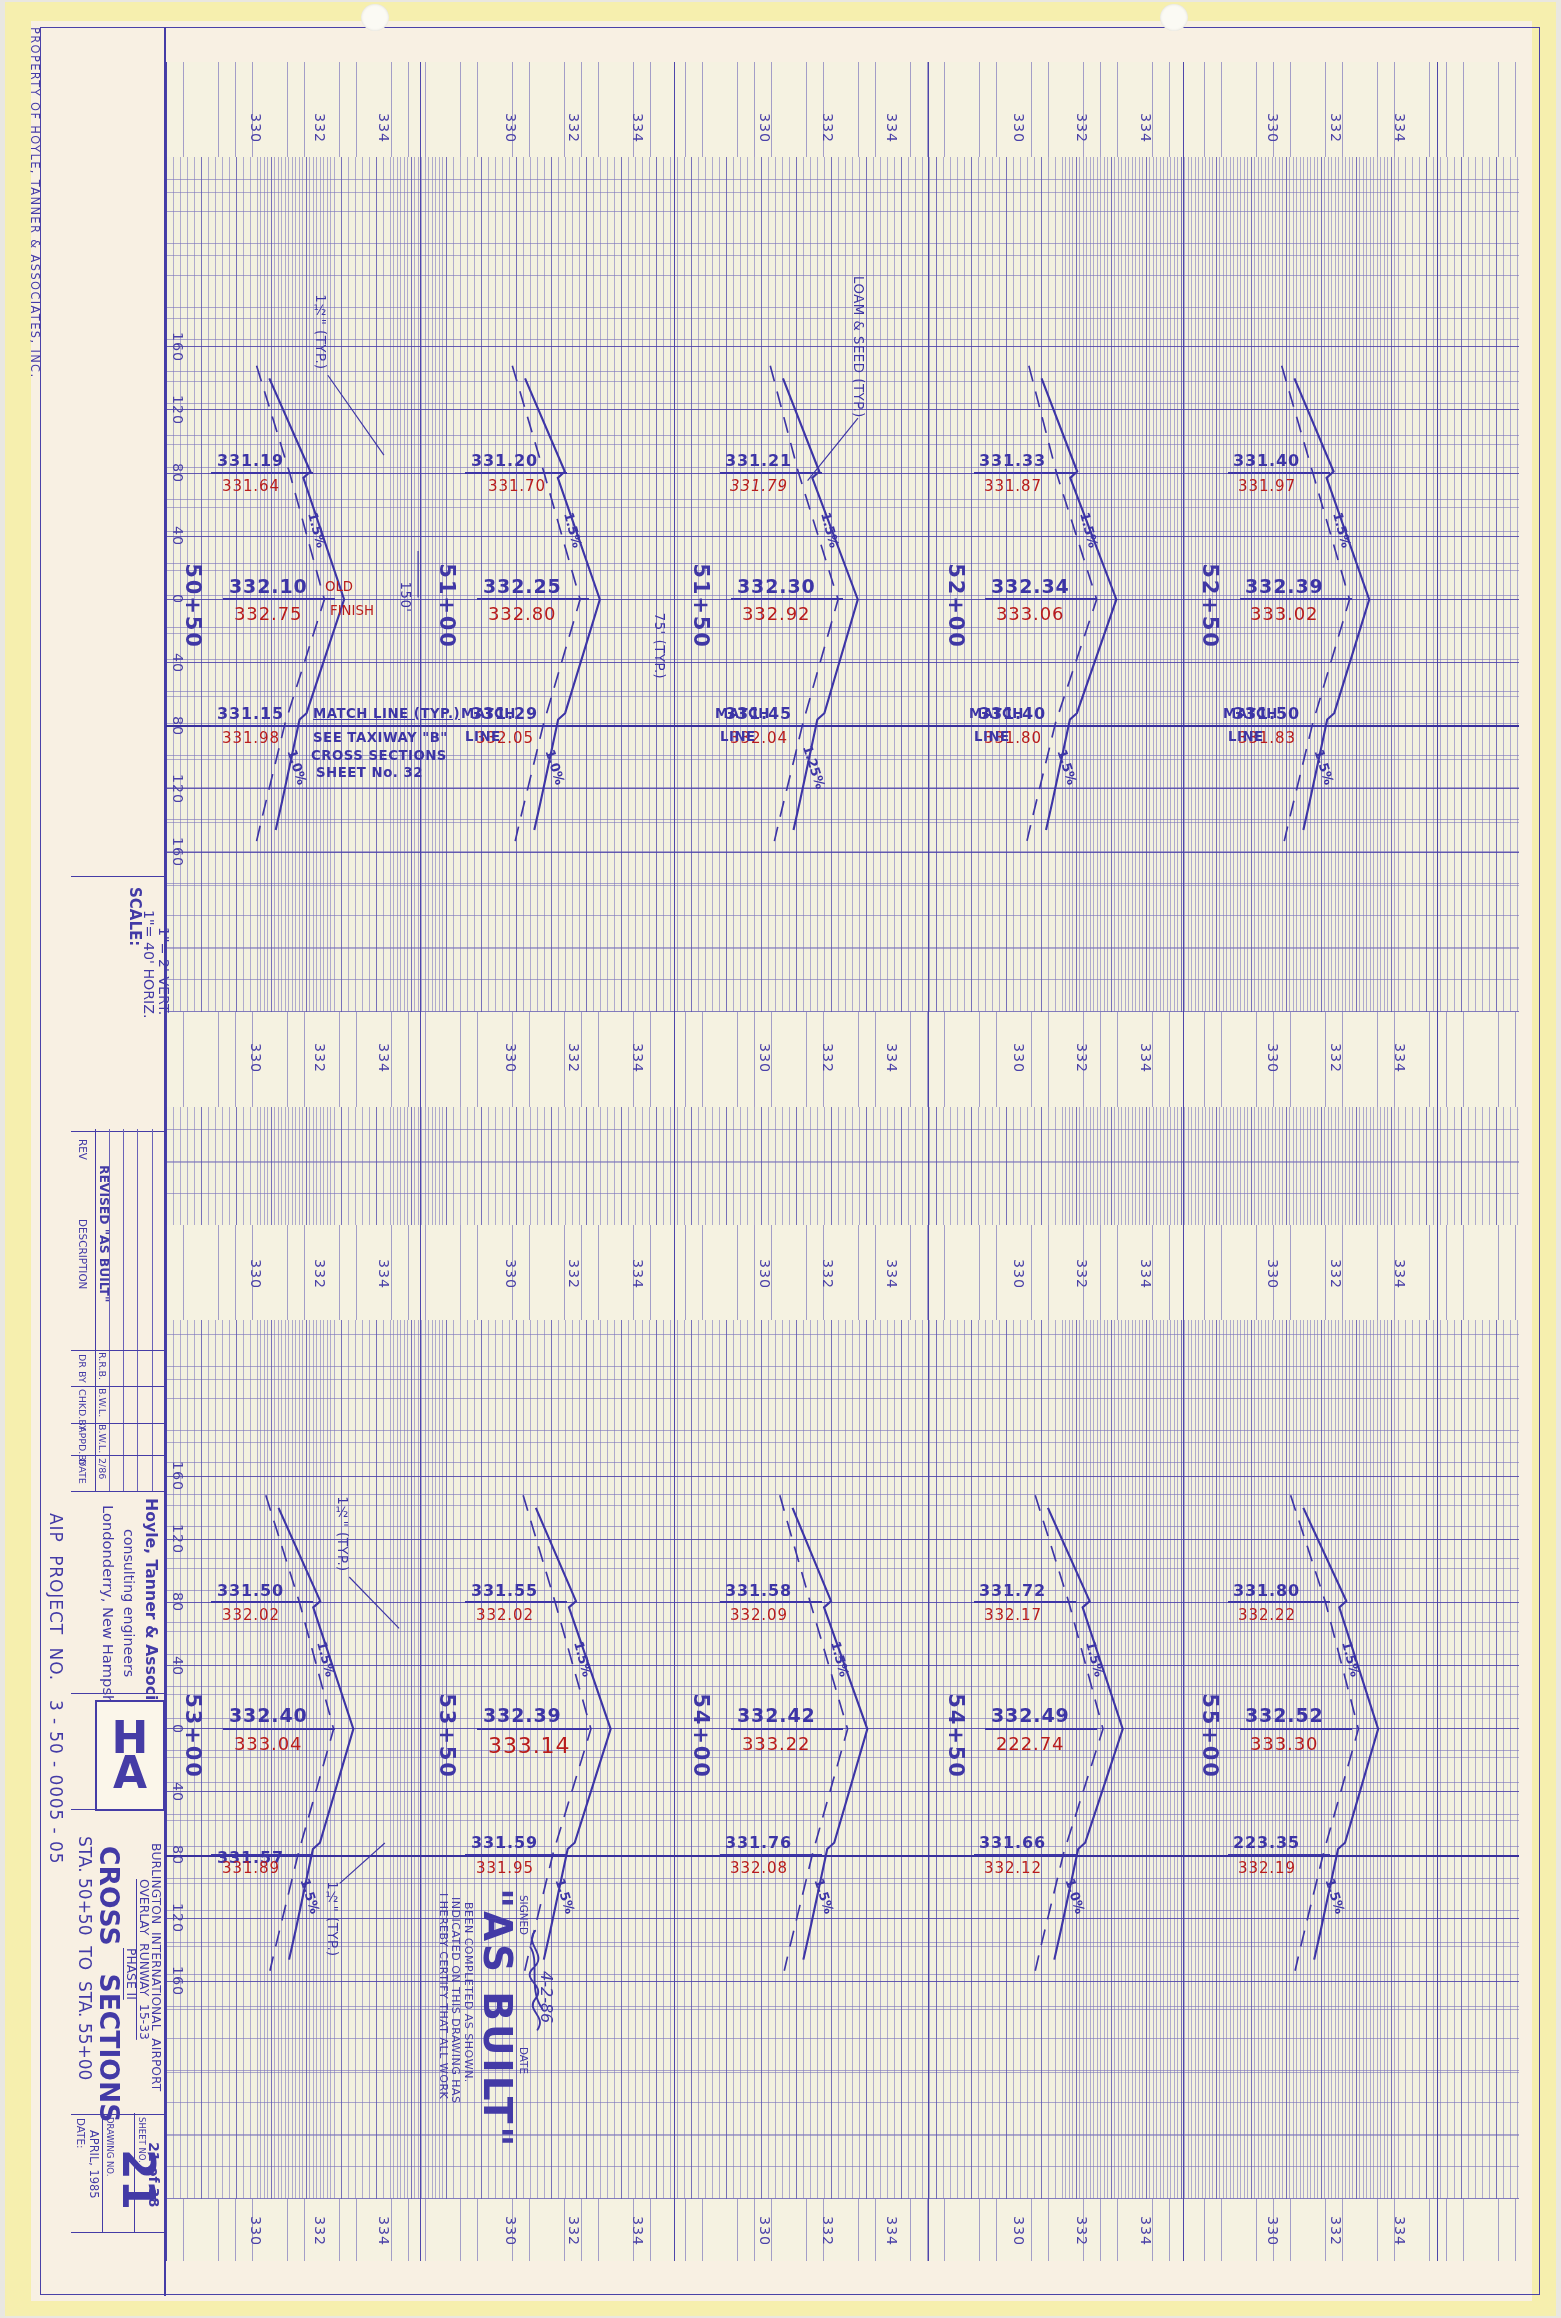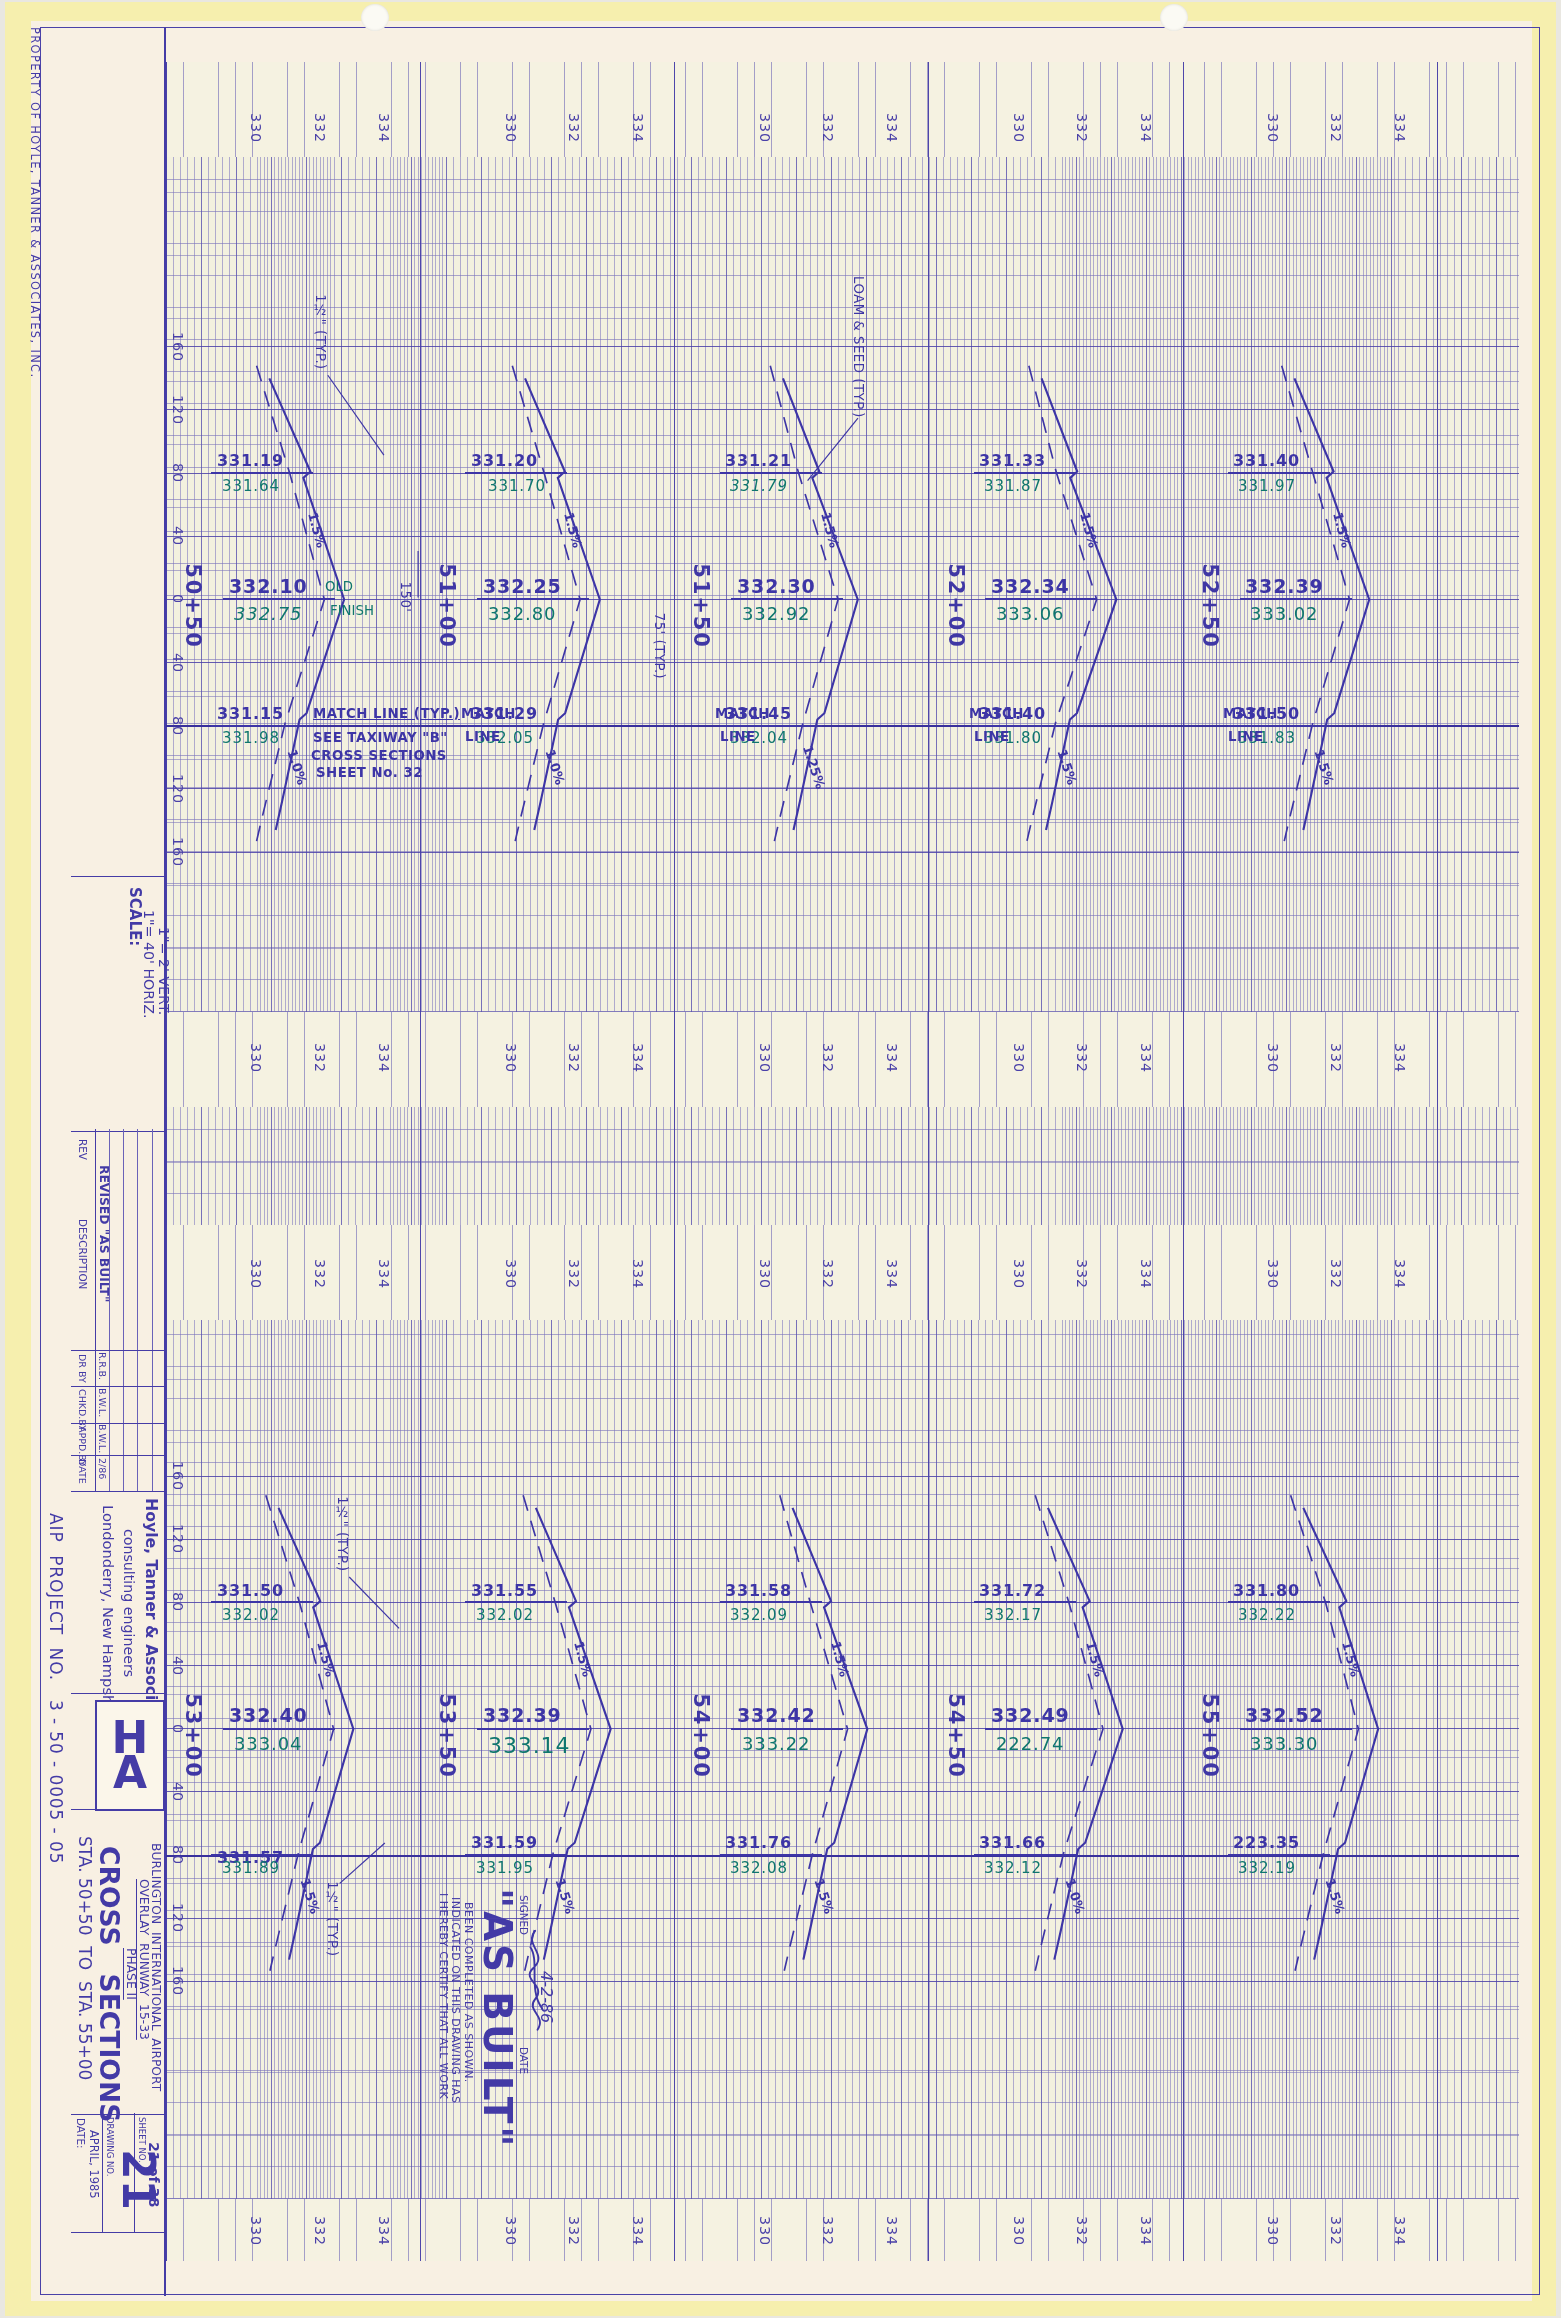--- a/index.html
+++ b/index.html
@@ -19,21 +19,21 @@
   .strip{left:166px;width:1353px;background:#f5f2e1;
     background-image:repeating-linear-gradient(90deg, rgba(96,88,178,0.55) 0 0.7px, rgba(0,0,0,0) 0.7px 17.3px);}
   .vt{writing-mode:vertical-rl;text-orientation:mixed;white-space:pre;}
   .ctr{transform:translate(-50%,-50%);}
   .colline{top:62px;width:1.4px;height:2199px;background:#453ca6;opacity:.95;}
   .rowline{left:166px;width:1353px;height:0.9px;background:#4a41a8;opacity:.85;}
   .rowline.match{height:1.9px;background:#38309c;opacity:1;}
   .offlab,.elevlab{color:#4a41a8;font-size:14.2px;letter-spacing:0.9px;}
   .stalab{color:#3f37a5;font-size:21px;font-weight:bold;letter-spacing:1.9px;}
   .pen{color:#3d35a6;font-weight:bold;}
-  .pencil{color:#0f766e;}
+  .pencil{color:#b91c1c;}
   .pairline{position:absolute;height:1.9px;background:#3d35a6;}
   .note{color:#3d35a6;font-size:13.3px;font-weight:bold;letter-spacing:0.5px;}
   .slope{color:#3d35a6;font-size:13px;font-weight:bold;}
   .tb{color:#433aa6;}
   .hole{width:27.5px;height:27.5px;border-radius:50%;background:#fbfaf4;box-shadow:0 0 2.8px rgba(0,0,0,.15) inset;}
   svg.overlay{position:absolute;left:0;top:0;pointer-events:none;}
 </style>
 </head>
 <body>
 
@@ -260,21 +260,21 @@
         <line x1="880" y1="1160" x2="880" y2="1258" stroke="#3d35a6" stroke-width="2.5"></line>
         <line x1="735" y1="3320" x2="840" y2="3428" stroke="#3d35a6" stroke-width="2.5"></line>
         <line x1="715" y1="3965" x2="810" y2="3880" stroke="#3d35a6" stroke-width="2.5"></line>
       </svg>
       <div class="abs vt stalab ctr" style="left: 193px; top: 606px;">50+50</div>
       <div class="abs pairline" style="left: 211px; top: 472px; width: 102px;"></div>
       <div class="abs pen" style="left: 217px; top: 451px; font-size: 16px; letter-spacing: 0.9px;">331.19</div>
       <div class="abs pencil" style="left: 222px; top: 477px; font-size: 15px; letter-spacing: 0.9px;">331.64</div>
       <div class="abs pairline" style="left: 223px; top: 598px; width: 112px;"></div>
       <div class="abs pen" style="left: 229px; top: 575px; font-size: 19px; letter-spacing: 0.9px;">332.10</div>
-      <div class="abs pencil" style="left: 234px; top: 603px; font-size: 18px; letter-spacing: 0.9px; font-style: italic;">332.75</div>
+      <div class="abs pencil" style="left: 234px; top: 603px; font-size: 18px; letter-spacing: 0.9px;">332.75</div>
       <div class="abs pairline" style="left: 211px; top: 725px; width: 102px;"></div>
       <div class="abs pen" style="left: 217px; top: 704px; font-size: 16px; letter-spacing: 0.9px;">331.15</div>
       <div class="abs pencil" style="left: 222px; top: 729px; font-size: 15px; letter-spacing: 0.9px;">331.98</div>
       <div class="abs pencil" style="left: 325px; top: 579px; font-size: 13.3px;">OLD</div>
       <div class="abs pencil" style="left: 330px; top: 603px; font-size: 13.3px;">FINISH</div>
       <div class="abs note" style="left: 313px; top: 706px; text-decoration: underline;">MATCH LINE (TYP.)</div>
       <div class="abs note" style="left: 313px; top: 730px;">SEE TAXIWAY "B"</div>
       <div class="abs note" style="left: 311px; top: 748px;">CROSS SECTIONS</div>
       <div class="abs note" style="left: 316px; top: 765px;">SHEET No. 32</div>
       <div class="abs slope" style="left: 317px; top: 530px; transform: translate(-50%, -50%) rotate(75deg);">1.5%</div>

